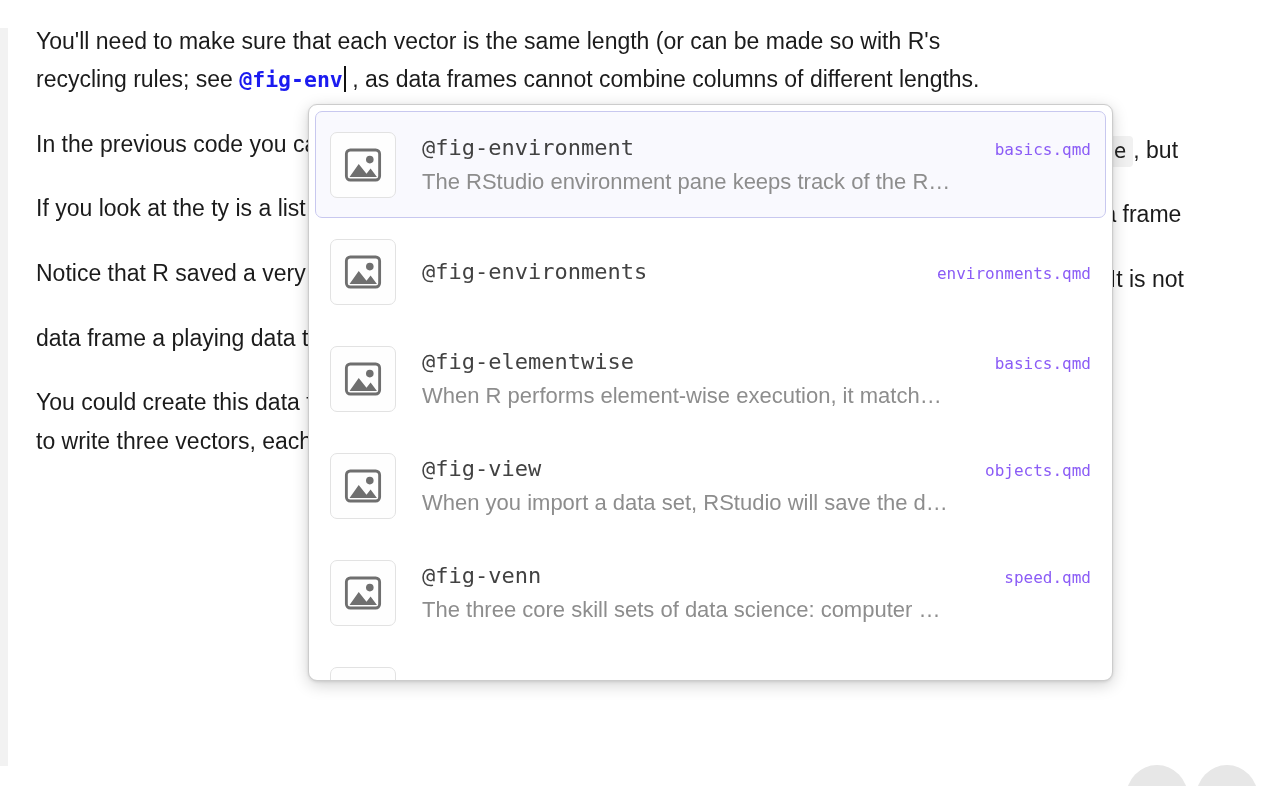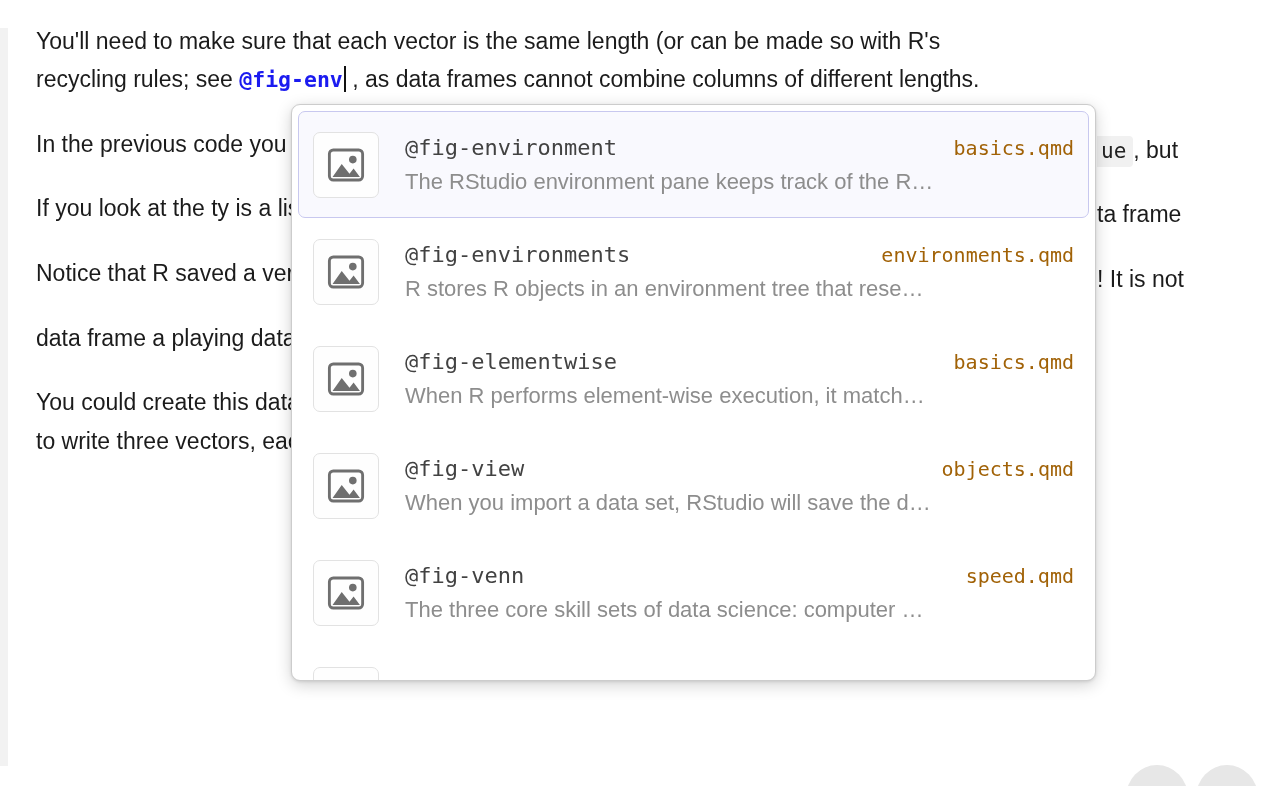--- a/index.html
+++ b/index.html
@@ -37,21 +37,21 @@
     color: #1b1bf0;
     font-weight: bold;
   }
   .cursor {
     display: inline-block; width: 2px; height: 26px;
     background: #111111; vertical-align: -5px; margin-left: 1px;
   }
 
   
   .popup {
-    position: absolute; left: 291px; top: 104px; width: 805px; height: 577px;
+    position: absolute; left: 308px; top: 104px; width: 805px; height: 577px;
     background: #ffffff;
     border: 1px solid #cccccc;
     border-radius: 9px;
     box-shadow: 0 4px 16px rgba(0,0,0,0.18), 0 1px 3px rgba(0,0,0,0.10);
     padding: 6px;
     overflow: hidden;
     z-index: 5;
   }
   .item {
     display: flex; align-items: center;
@@ -73,21 +73,21 @@
   }
   .item-content { flex: 1; min-width: 0; margin-left: 26px; }
   .item-top { display: flex; align-items: baseline; }
   .item-label {
     font-family: "DejaVu Sans Mono", monospace;
     font-size: 22px; color: #424242; white-space: nowrap;
   }
   .item-file {
     margin-left: auto;
     font-family: "DejaVu Sans Mono", monospace;
-    font-size: 20px; color: #a16207; white-space: nowrap;
+    font-size: 16px; color: #8b5cf6; white-space: nowrap;
   }
   .item-desc {
     margin-top: 9px;
     font-size: 22px; color: #8d8d8d;
     white-space: nowrap; overflow: hidden; text-overflow: ellipsis;
   }
 
   
   .fab {
     position: absolute; width: 62px; height: 54px; top: 765px;
@@ -163,21 +163,20 @@
         <rect x="1.5" y="2.5" width="21" height="19" rx="2.5" fill="none" stroke="#6f6f6f" stroke-width="1.8"></rect>
         <circle cx="16.3" cy="8.6" r="2.4" fill="#6f6f6f"></circle>
         <path d="M3.5 19.5 L9.3 11.4 L14.2 17.6 L16.8 14.2 L20.8 19.5 Z" fill="#6f6f6f"></path>
       </svg>
     </div>
     <div class="item-content">
       <div class="item-top">
         <span class="item-label">@fig-environments</span>
         <span class="item-file">environments.qmd</span>
       </div>
-      <div class="item-desc">R stores R objects in an environment tree that rese…</div>
     </div>
   </div>
 
   <div class="item">
     <div class="icon-box">
       <svg width="38" height="38" viewBox="0 0 24 24">
         <rect x="1.5" y="2.5" width="21" height="19" rx="2.5" fill="none" stroke="#6f6f6f" stroke-width="1.8"></rect>
         <circle cx="16.3" cy="8.6" r="2.4" fill="#6f6f6f"></circle>
         <path d="M3.5 19.5 L9.3 11.4 L14.2 17.6 L16.8 14.2 L20.8 19.5 Z" fill="#6f6f6f"></path>
       </svg>

